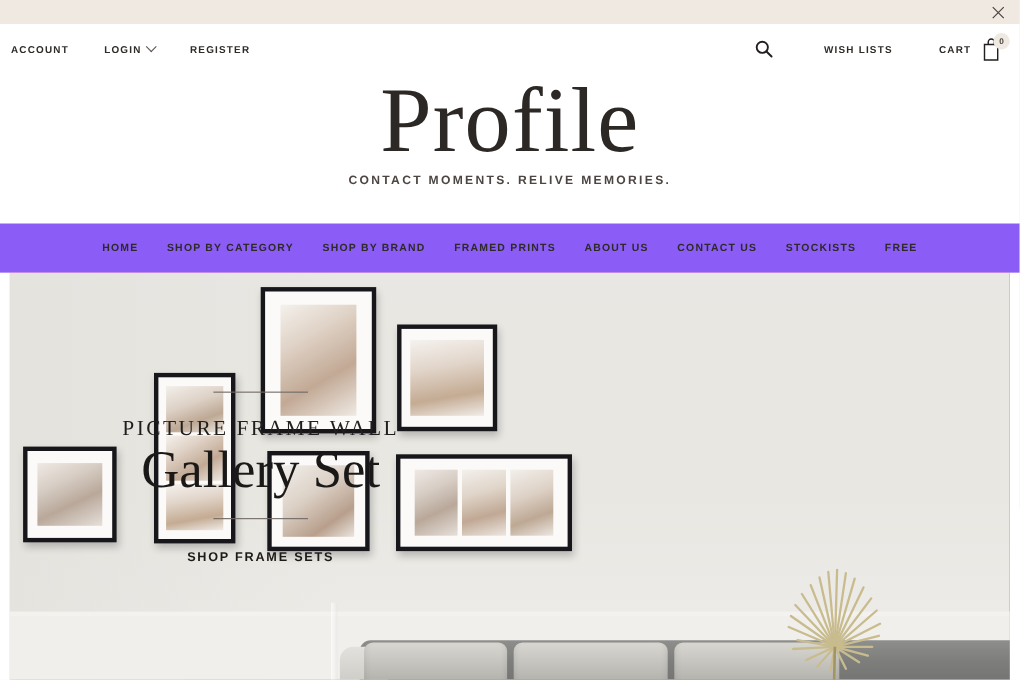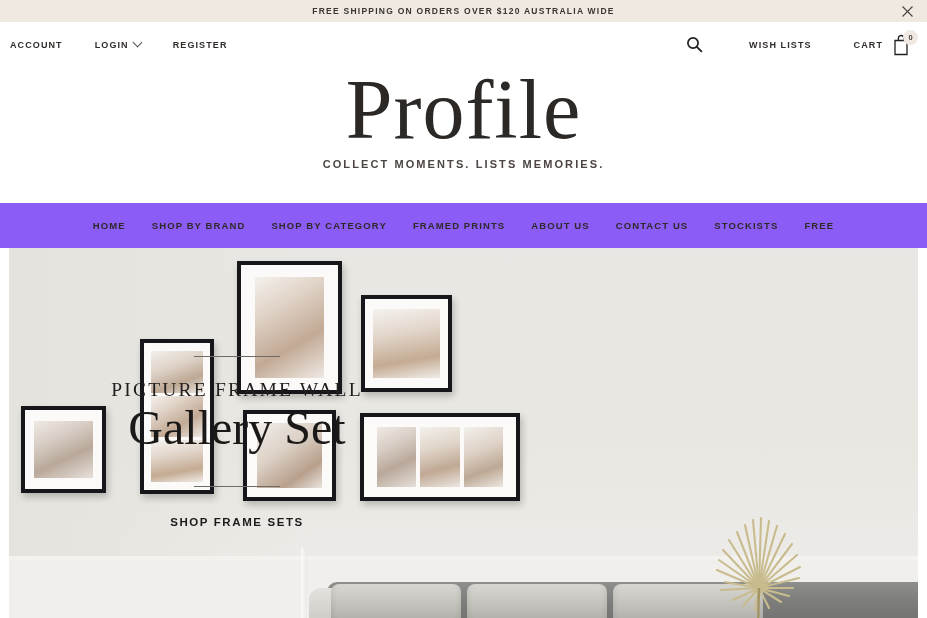--- a/index.html
+++ b/index.html
@@ -278,38 +278,37 @@
     letter-spacing: 2.2px;
     color: #211f1e;
     margin: 22px 0 2px;
     white-space: nowrap;
   }
   .headline {
     font-family: "Liberation Serif", "DejaVu Serif", serif;
     font-size: 48px;
     line-height: 1.05;
     color: #1b1918;
-    margin-bottom: 33px;
+    margin-bottom: 18px;
   }
   .cta {
     display: inline-block;
     margin-top: 29px;
     font-size: 11.5px;
     font-weight: 700;
     letter-spacing: 1.6px;
     color: #1d1b1a;
     text-decoration: none;
     cursor: pointer;
   }
 </style>
 </head>
 <body>
 
 <div class="announce">
-  <span class="announce-text">FREE SHIPPING ON ORDERS OVER $120 AUSTRALIA WIDE</span>
   <span class="announce-close">
     <svg width="13" height="13" viewBox="0 0 13 13" aria-hidden="true">
       <path d="M1.5 1.5 L11.5 11.5 M11.5 1.5 L1.5 11.5" stroke="#4a433f" stroke-width="1.1" fill="none"></path>
     </svg>
   </span>
 </div>
 
 <div class="header">
 
   <div class="util-row">
@@ -344,28 +343,28 @@
             <path d="M7.4 7.5 V5.2 a2.7 2.7 0 0 1 5.4 0 V7.5" stroke="#221f1e" stroke-width="1.3" fill="none"></path>
           </svg>
           <span class="cart-badge">0</span>
         </span>
       </a>
     </div>
   </div>
 
   <div class="logo-block">
     <div class="logo-word">Profile</div>
-    <div class="logo-tag">COLLECT MOMENTS. LISTS MEMORIES.</div>
+    <div class="logo-tag">CONTACT MOMENTS. RELIVE MEMORIES.</div>
   </div>
 </div>
 
 <nav class="mainnav">
   <a class="nav-item">HOME</a>
+  <a class="nav-item">SHOP BY CATEGORY</a>
   <a class="nav-item">SHOP BY BRAND</a>
-  <a class="nav-item">SHOP BY CATEGORY</a>
   <a class="nav-item">FRAMED PRINTS</a>
   <a class="nav-item">ABOUT US</a>
   <a class="nav-item">CONTACT US</a>
   <a class="nav-item">STOCKISTS</a>
   <a class="nav-item">FREE</a>
 </nav>
 
 <div class="hero-outer">
   <div class="hero">
 

